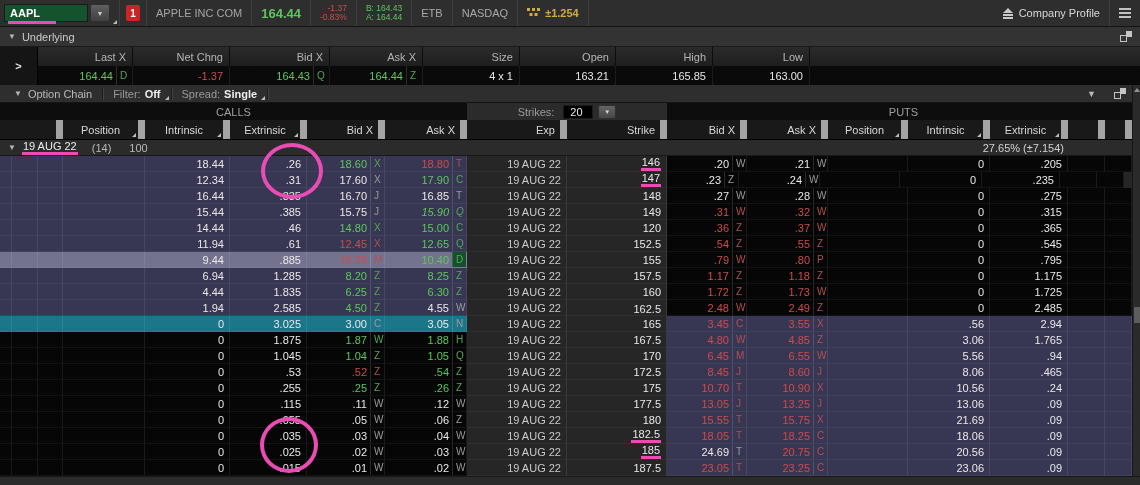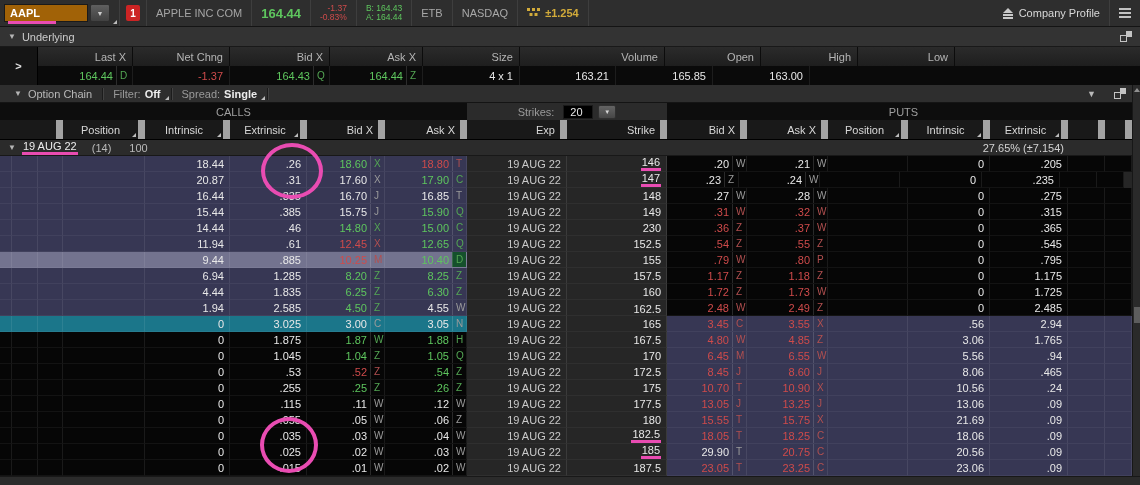--- a/index.html
+++ b/index.html
@@ -12,21 +12,21 @@
     font-size:11px;
   }
   :root{
     --pink:#e94cb2; --green:#5ec65e; --red:#cf4b4b;
     --atm:#1b768a; --itm:#373754; --sel:#73738f; --gold:#d2ab3a;
   }
   
   .topbar{height:27px;background:#2e2e2e;display:flex;align-items:stretch;border-bottom:1px solid #141414;}
   .tcell{display:flex;align-items:center;padding:0 9px;border-right:1px solid #3e3e3e;position:relative;white-space:nowrap;}
   .tcell.nb{border-right:none;}
-  .symbol-input{width:84px;height:18px;background:#a16207;border:1px solid #1a1a1a;color:#fff;font-weight:bold;font-size:11px;padding:0 5px;font-family:inherit;}
+  .symbol-input{width:84px;height:18px;background:#14532d;border:1px solid #1a1a1a;color:#fff;font-weight:bold;font-size:11px;padding:0 5px;font-family:inherit;}
   .dd-btn{width:20px;height:18px;margin-left:2px;background:linear-gradient(#5f5f5f,#414141);border-radius:2px;display:flex;align-items:center;justify-content:center;color:#ccc;font-size:7px;border:1px solid #2e2e2e;}
   .alert-badge{width:14px;height:16px;background:#cc2424;color:#fff;font-weight:bold;font-size:10px;display:flex;align-items:center;justify-content:center;border-radius:2px;}
   .company{color:#a5a5a5;}
   .last-price{color:var(--green);font-weight:bold;font-size:13px;}
   .stack{display:flex;flex-direction:column;justify-content:center;line-height:9px;font-size:8.5px;}
   .stack.red span{color:var(--red);text-align:right;}
   .stack.green span{color:var(--green);}
   .greylab{color:#a8a8a8;}
   .gold{color:var(--gold);font-weight:bold;}
   .spacer{flex:1;border-right:none;}
@@ -188,21 +188,20 @@
 
 <div class="u-table">
   <div class="u-left">&gt;</div>
   <div class="u-right">
     <div class="u-head">
         <div class="u-hcell" style="width: 95px;">Last X</div>
         <div class="u-hcell" style="width: 97px;">Net Chng</div>
         <div class="u-hcell" style="width: 100px;">Bid X</div>
         <div class="u-hcell" style="width: 93px;">Ask X</div>
         <div class="u-hcell" style="width: 97px;">Size</div>
-        <div class="u-hcell" style="width: 145px;">Volume</div>
         <div class="u-hcell" style="width: 96px;">Open</div>
         <div class="u-hcell" style="width: 97px;">High</div>
         <div class="u-hcell" style="width: 97px;">Low</div>
         <div class="u-hcell u-fill"></div>
       </div>
     <div class="u-vals">
         <div class="u-vcell" style="width: 95px;">
           <span class="tg">164.44</span>
           <span class="xl xg">D</span>
         </div>
@@ -343,21 +342,21 @@
       </div>
       <div class="cell bg-otm" style="width: 37px;"></div>
       <div class="cell bg-otm" style="width: 27px;"></div>
     </div>
     <div class="row">
       <div class="cell bg-itm" style="width: 12px;"></div>
       <div class="cell bg-itm" style="width: 26px;"></div>
       <div class="cell bg-itm" style="width: 25px;"></div>
       <div class="cell bg-itm" style="width: 82px;"></div>
       <div class="cell bg-itm" style="width: 85px;">
-        <span class="tw">20.87</span>
+        <span class="tw">12.34</span>
       </div>
       <div class="cell bg-itm" style="width: 77px;">
         <span class="tw">.31</span>
       </div>
       <div class="cell quote bg-itm" style="width: 78px;">
         <span class="v tw">17.60</span>
         <span class="xl xw">X</span>
       </div>
       <div class="cell quote bg-itm" style="width: 82px;">
         <span class="v tg">17.90</span>
@@ -438,21 +437,21 @@
       <div class="cell bg-itm" style="width: 85px;">
         <span class="tw">15.44</span>
       </div>
       <div class="cell bg-itm" style="width: 77px;">
         <span class="tw">.385</span>
       </div>
       <div class="cell quote bg-itm" style="width: 78px;">
         <span class="v tw">15.75</span>
         <span class="xl xw">J</span>
       </div>
-      <div class="cell quote bg-itm" style="width: 82px;">
+      <div class="cell quote bg-itm" style="width: 82px; font-style: italic;">
         <span class="v tg">15.90</span>
         <span class="xl xg">Q</span>
       </div>
       <div class="cell bg-mid" style="width: 100px;">
         <span class="tdim">19 AUG 22</span>
       </div>
       <div class="cell bg-mid" style="width: 100px;">
         <span class="tw">149</span>
       </div>
       <div class="cell quote bg-otm" style="width: 80px;">
@@ -489,21 +488,21 @@
         <span class="xl xg">X</span>
       </div>
       <div class="cell quote bg-itm" style="width: 82px;">
         <span class="v tg">15.00</span>
         <span class="xl xg">C</span>
       </div>
       <div class="cell bg-mid" style="width: 100px;">
         <span class="tdim">19 AUG 22</span>
       </div>
       <div class="cell bg-mid" style="width: 100px;">
-        <span class="tw">230</span>
+        <span class="tw">120</span>
       </div>
       <div class="cell quote bg-otm" style="width: 80px;">
         <span class="v tr">.36</span>
         <span class="xl xr">Z</span>
       </div>
       <div class="cell quote bg-otm" style="width: 81px;">
         <span class="v tr">.37</span>
         <span class="xl xr">W</span>
       </div>
       <div class="cell bg-otm" style="width: 80px;"></div>
@@ -1094,21 +1093,21 @@
         <span class="v tw">.03</span>
         <span class="xl xw">W</span>
       </div>
       <div class="cell bg-mid" style="width: 100px;">
         <span class="tdim">19 AUG 22</span>
       </div>
       <div class="cell bg-mid" style="width: 100px;">
         <span class="tw pk-u">185</span>
       </div>
       <div class="cell quote bg-itm" style="width: 80px;">
-        <span class="v tw">29.90</span>
+        <span class="v tw">24.69</span>
         <span class="xl xw">T</span>
       </div>
       <div class="cell quote bg-itm" style="width: 81px;">
         <span class="v tr">20.75</span>
         <span class="xl xr">C</span>
       </div>
       <div class="cell bg-itm" style="width: 80px;"></div>
       <div class="cell bg-itm" style="width: 82px;">
         <span class="tw">20.56</span>
       </div>

